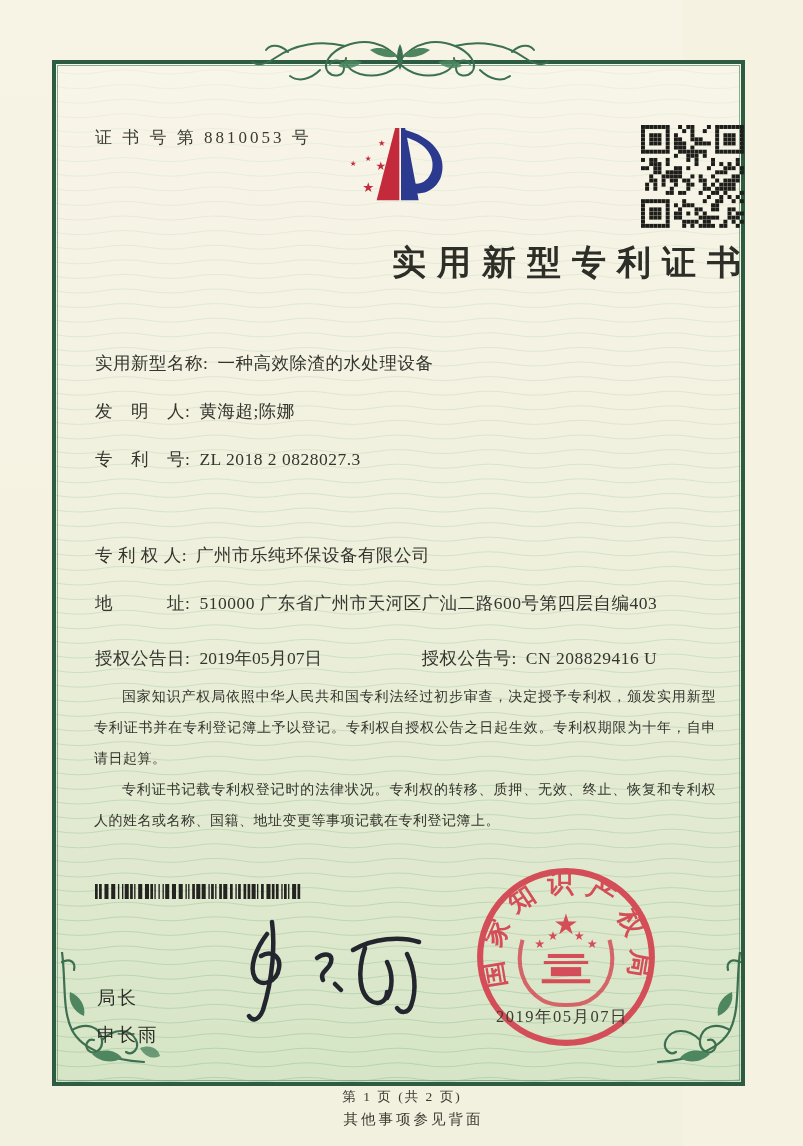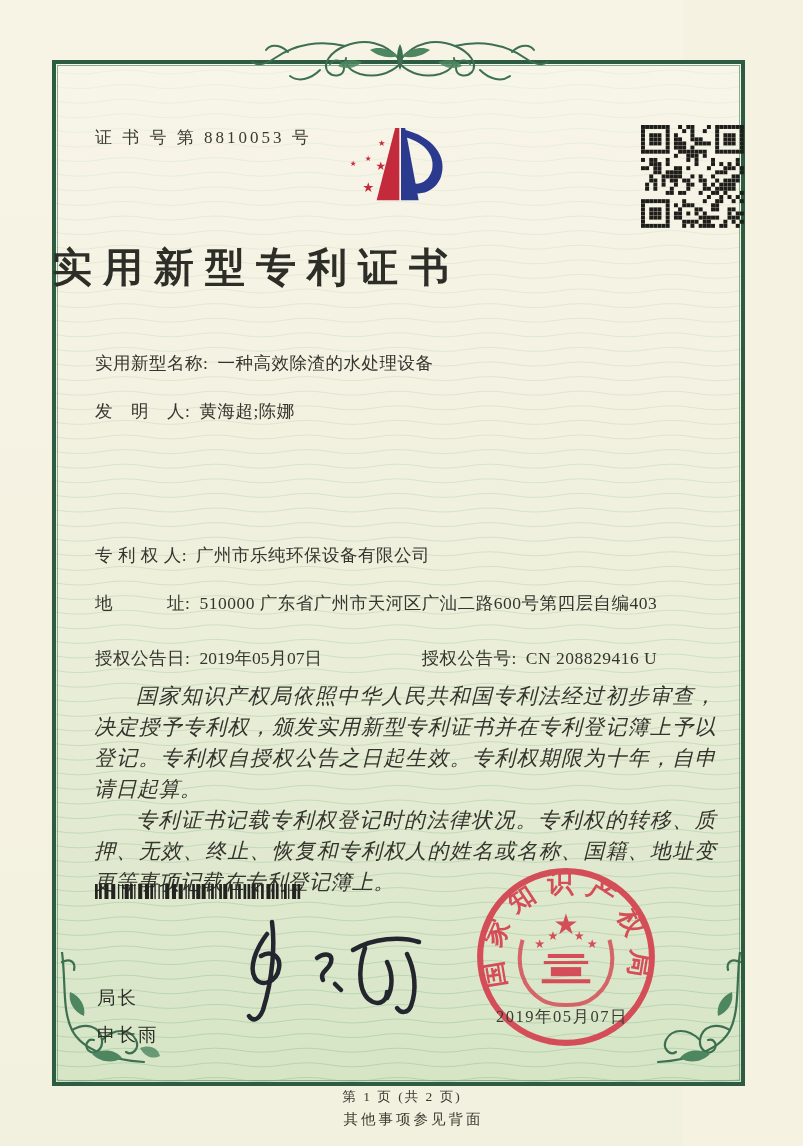--- a/index.html
+++ b/index.html
@@ -19,31 +19,31 @@
   .waves{position:absolute;left:0;top:0;width:100%;height:100%;}
   
   .top-orn{position:absolute;left:250px;top:28px;width:300px;height:62px;}
   .corner{position:absolute;width:128px;height:132px;}
   .corner.bl{left:44px;top:952px;}
   .corner.br{left:630px;top:952px;transform:scaleX(-1);}
   
   .certno{position:absolute;left:95px;top:126px;font-size:17px;letter-spacing:3px;color:#3a3a32;}
   .logo{position:absolute;left:338px;top:106px;width:126px;height:122px;}
   .qr{position:absolute;left:641px;top:125px;width:103px;height:103px;}
-  .title{position:absolute;left:52px;top:240px;width:700px;margin:0;text-align:left;
-    font-size:40px;font-weight:bold;letter-spacing:11px;color:#2e2e28;}
+  .title{position:absolute;left:52px;top:240px;width:700px;margin:0;text-align:right;
+    font-size:34px;font-weight:bold;letter-spacing:11px;color:#2e2e28;}
   
   .frow{position:absolute;left:95px;width:630px;font-size:17.5px;line-height:28px;color:#35352e;}
   .flabel{letter-spacing:0.5px;}
   .fvalue{margin-left:9px;letter-spacing:0.5px;}
   .addr .fvalue{display:inline-block;vertical-align:top;width:462px;}
   .gval{display:inline-block;width:222px;margin-left:9px;}
   
-  .paras{position:absolute;left:94px;top:681px;width:622px;font-size:21px;line-height:31px;
-    color:#34342d;text-align:justify;font-style:italic;}
+  .paras{position:absolute;left:94px;top:681px;width:622px;font-size:14px;line-height:31px;
+    color:#34342d;text-align:justify;}
   .paras p{margin:0;text-indent:2em;letter-spacing:0.5px;}
   
   .barcode{position:absolute;left:95px;top:884px;width:212px;height:15px;}
   .director{position:absolute;left:97px;top:980px;font-size:18.5px;line-height:37px;color:#2f2f28;letter-spacing:2px;}
   .signature{position:absolute;left:215px;top:912px;width:230px;height:115px;}
   .seal{position:absolute;left:470px;top:861px;width:192px;height:192px;}
   .seal-date{position:absolute;left:496px;top:1006px;width:170px;font-size:16.5px;letter-spacing:1.5px;color:#3b3b32;}
   .page-info{position:absolute;left:52px;top:1060px;width:700px;text-align:center;font-size:13.5px;
     letter-spacing:2px;color:#3a3a30;margin-top:28px;}
   .back-note{position:absolute;left:0;top:1110px;width:803px;text-align:center;font-size:14.5px;
@@ -476,20 +476,23 @@
     </svg>
 
   <h1 class="title">实用新型专利证书</h1>
 
   <div class="frow" style="top:349px">
     <span class="flabel">实用新型名称:</span><span class="fvalue">一种高效除渣的水处理设备</span>
   </div>
   <div class="frow" style="top:397px">
     <span class="flabel">发　明　人:</span><span class="fvalue">黄海超;陈娜</span>
   </div>
+  <div class="frow" style="top:445px">
+    <span class="flabel">专　利　号:</span><span class="fvalue">ZL 2018 2 0828027.3</span>
+  </div>
   <div class="frow" style="top:541px">
     <span class="flabel">专 利 权 人:</span><span class="fvalue">广州市乐纯环保设备有限公司</span>
   </div>
   <div class="frow addr" style="top:589px">
     <span class="flabel">地　　　址:</span><span class="fvalue">510000 广东省广州市天河区广汕二路600号第四层自编403</span>
   </div>
   <div class="frow" style="top:644px">
     <span class="flabel">授权公告日:</span><span class="gval">2019年05月07日</span><span class="flabel">授权公告号:</span><span class="fvalue">CN 208829416 U</span>
   </div>
 

